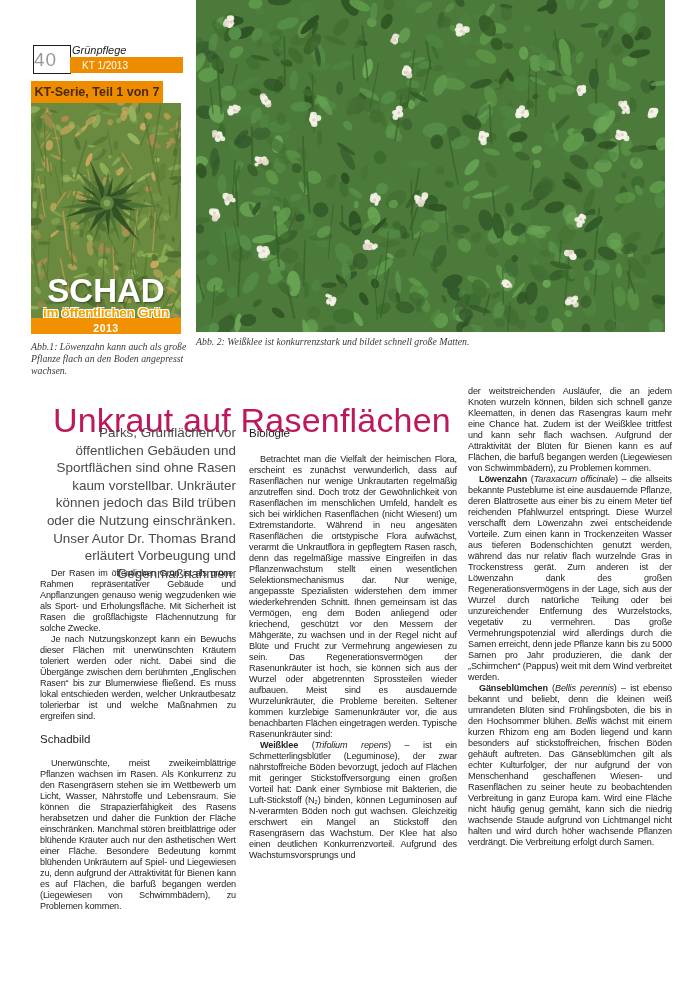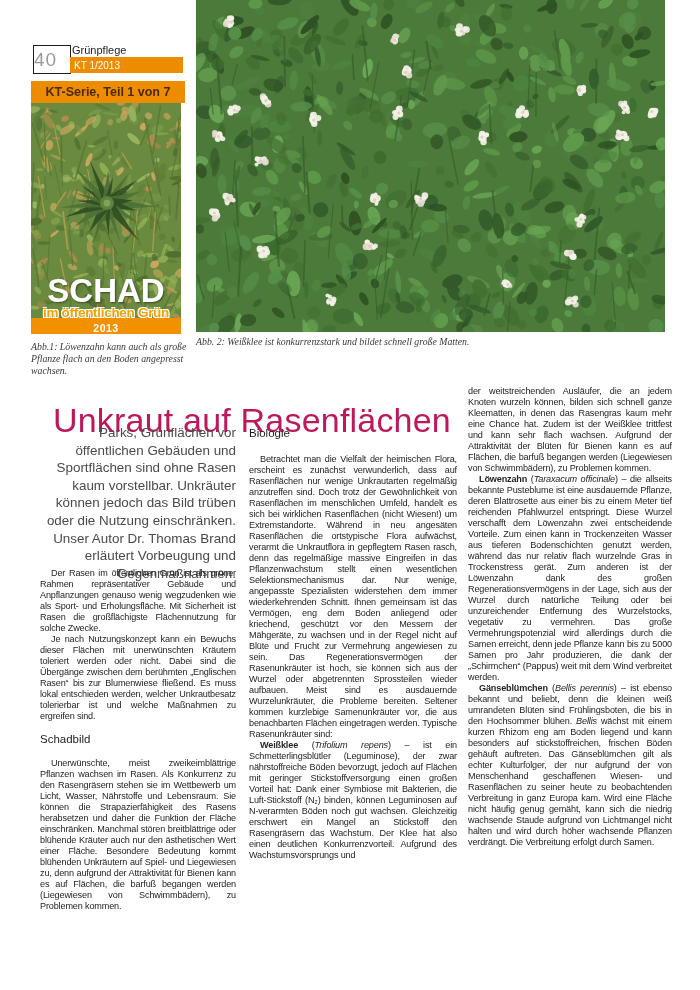--- a/index.html
+++ b/index.html
@@ -7,29 +7,29 @@
     width:700px;height:990px;position:relative;background:#ffffff;
     font-family:"Liberation Sans",sans-serif;color:#242422;overflow:hidden;
   }
   
   .pagenum-box{
     position:absolute;left:33px;top:45px;width:36px;height:27px;
     border:1.5px solid #1d1d1b;background:#fff;display:flex;align-items:center;justify-content:flex-start;
     font-size:19px;color:#9a9a98;letter-spacing:1px;
   }
   .section-label{
-    position:absolute;left:72px;top:44px;font-size:11px;color:#1d1d1b;
+    position:absolute;left:72px;top:44px;font-size:11px;color:#1d1d1b;font-style:italic;
   }
   .issue-bar{
     position:absolute;left:70px;top:57px;width:113px;height:16px;background:#ee8c00;
-    color:#ffffff;font-size:10px;display:flex;align-items:center;padding-left:4px;box-sizing:border-box;
+    color:#ffffff;font-size:10px;display:flex;align-items:center;padding-left:12px;box-sizing:border-box;
   }
   
   .series-banner{
-    position:absolute;left:31px;top:81px;width:154px;height:22px;background:#ee8c00;
+    position:absolute;left:31px;top:81px;width:132px;height:22px;background:#ee8c00;
     display:flex;align-items:center;justify-content:center;
     font-size:12.5px;font-weight:bold;color:#4a2a00;
   }
   
   .dandelion-wrap{
     position:absolute;left:31px;top:103px;width:150px;height:231px;overflow:hidden;background:#5c7a38;
   }
   .dandelion-wrap svg{position:absolute;left:0;top:0;}
   .logo-block{position:absolute;left:0;right:0;bottom:16px;text-align:center;line-height:0.82;}
   .logo-line1{font-size:33px;font-weight:bold;color:#ffffff;letter-spacing:0px;

